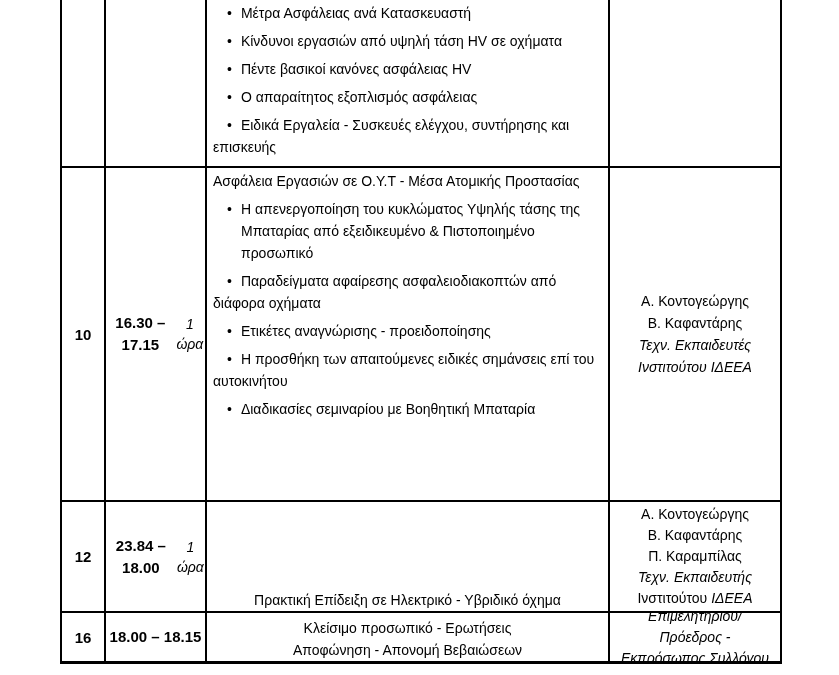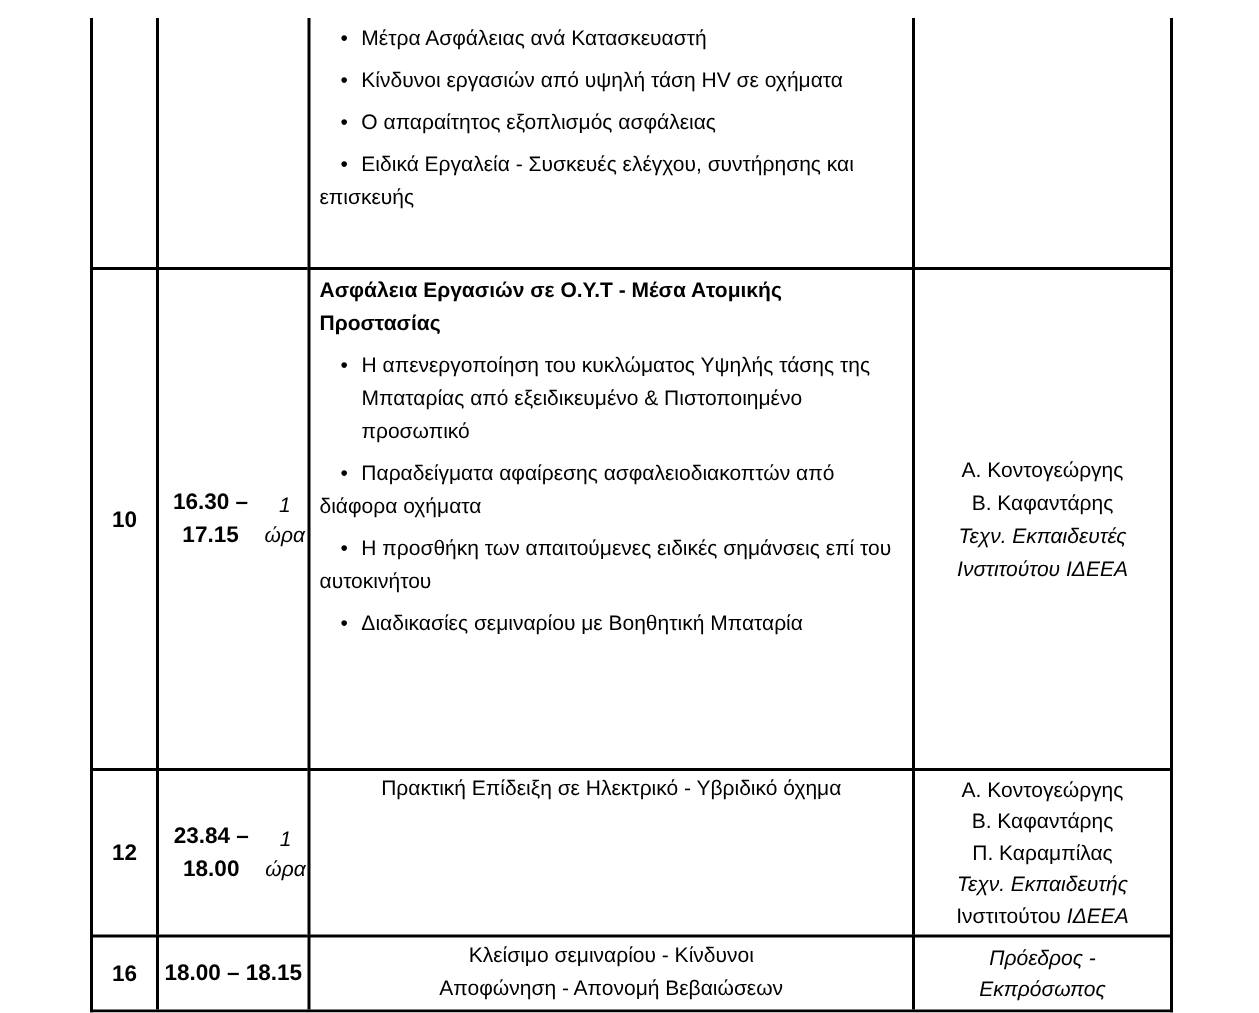--- a/index.html
+++ b/index.html
@@ -1,79 +1,81 @@
 <!DOCTYPE html>
 <html><head>
 <meta charset="utf-8">
 <style>
   * { box-sizing: border-box; }
   html,body { margin:0; padding:0; background:#fff; }
   .page { position:relative; width:839px; height:675px; background:#ffffff;
           font-family:"Liberation Sans", sans-serif; color:#000; overflow:hidden; }
-  .tbl { position:absolute; left:60px; top:12px; display:grid;
+  .tbl { position:absolute; left:60px; top:0; display:grid;
          grid-template-columns:42px 101px 403px 172px;
          grid-template-rows:166px 334px 111px 50px;
          border-left:2px solid #000; border-right:2px solid #000; border-bottom:3px solid #000; }
   .cell { overflow:hidden; }
   .bl { border-left:2px solid #000; }
   .bt { border-top:2px solid #000; }
 
   .num  { display:flex; align-items:center; justify-content:center;
           font-weight:bold; font-size:15px; }
   .time { display:flex; align-items:center; justify-content:center;
           font-size:15px; text-align:center; }
   .time .t { font-weight:bold; line-height:22px; }
   .time .d { font-style:italic; font-size:14px; line-height:20px; }
 
   .content { padding:2px 7px 0 6px; font-size:14px; }
   .content p { margin:0 0 6px 0; line-height:22px; }
-  .titleblock { font-weight:bold; }
+  .titleblock { font-weight:normal; }
   .bullet .bg { margin-left:14px; margin-right:9px; }
   .bullet.hang { display:flex; }
   .bullet.hang .bg { margin-left:14px; margin-right:0; width:14px; flex:none; }
   .bullet.hang .btx { flex:1; }
 
   .inst { display:flex; flex-direction:column; align-items:center; justify-content:center;
-          text-align:center; font-size:14px; line-height:22px; padding:20px; }
+          text-align:center; font-size:14px; line-height:22px; padding:10px; }
   .inst.tight { line-height:21px; }
   .it { font-style:italic; }
-  .ctr { display:flex; flex-direction:column; align-items:center; justify-content:flex-start;
+  .ctr { display:flex; flex-direction:column; align-items:center; justify-content:flex-end;
          text-align:center; font-size:14px; line-height:22px; }
   .institute-line .reg { margin-right:4px; }
 </style>
 </head>
 <body>
 
 <div class="page">
   <div class="tbl">
 
     <div class="cell num"></div>
     <div class="cell bl time"></div>
     <div class="cell bl content">
       <p class="bullet"><span class="bg">•</span><span class="btx">Μέτρα Ασφάλειας ανά Κατασκευαστή</span></p>
       <p class="bullet"><span class="bg">•</span><span class="btx">Κίνδυνοι εργασιών από υψηλή τάση HV σε οχήματα</span></p>
+      <p class="bullet"><span class="bg">•</span><span class="btx">Πέντε βασικοί κανόνες ασφάλειας HV</span></p>
       <p class="bullet"><span class="bg">•</span><span class="btx">Ο απαραίτητος εξοπλισμός ασφάλειας</span></p>
       <p class="bullet"><span class="bg">•</span><span class="btx">Ειδικά Εργαλεία - Συσκευές ελέγχου, συντήρησης και επισκευής</span></p>
     </div>
     <div class="cell bl inst"></div>
 
     <div class="cell bt num">10</div>
     <div class="cell bl bt time">
       <div class="t">16.30 –17.15</div>
       <div class="d">1 ώρα</div>
     </div>
     <div class="cell bl bt content">
       <p class="titleblock">
         <span>Ασφάλεια Εργασιών σε Ο.Υ.Τ - Μέσα Ατομικής Προστασίας</span><br>
       </p>
       <p class="bullet hang">
           <span class="bg">•</span>
           <span class="btx">Η απενεργοποίηση του κυκλώματος Υψηλής τάσης της Μπαταρίας  από εξειδικευμένο &amp; Πιστοποιημένο προσωπικό</span>
         </p>
       <p class="bullet"><span class="bg">•</span><span class="btx">Παραδείγματα αφαίρεσης ασφαλειοδιακοπτών από διάφορα οχήματα</span></p>
+      <p class="bullet"><span class="bg">•</span><span class="btx">Ετικέτες  αναγνώρισης - προειδοποίησης</span></p>
       <p class="bullet"><span class="bg">•</span><span class="btx">Η προσθήκη των απαιτούμενες ειδικές σημάνσεις επί του αυτοκινήτου</span></p>
       <p class="bullet"><span class="bg">•</span><span class="btx">Διαδικασίες σεμιναρίου με Βοηθητική Μπαταρία</span></p>
       <p class="bullet"></p>
     </div>
     <div class="cell bl bt inst">
       <div>Α. Κοντογεώργης</div>
       <div>Β. Καφαντάρης</div>
       <div class="it">Τεχν. Εκπαιδευτές</div>
       <div class="it">Ινστιτούτου ΙΔΕΕΑ</div>
     </div>
@@ -94,21 +96,21 @@
       <div class="institute-line">
         <span class="reg">Ινστιτούτου</span><span class="it">ΙΔΕΕΑ</span>
       </div>
     </div>
 
     <div class="cell bt num">16</div>
     <div class="cell bl bt time">
       <div class="t">18.00 – 18.15</div>
     </div>
     <div class="cell bl bt ctr">
-      <div>Κλείσιμο σεμιναρίου - Κίνδυνοι</div>
+      <div>Κλείσιμο προσωπικό - Ερωτήσεις</div>
       <div>Αποφώνηση - Απονομή Βεβαιώσεων</div>
     </div>
     <div class="cell bl bt inst tight">
       <div class="it">Επιμελητηρίου/ Πρόεδρος -</div>
       <div class="it">Εκπρόσωπος Συλλόγου</div>
     </div>
 
   </div>
 </div>
 

